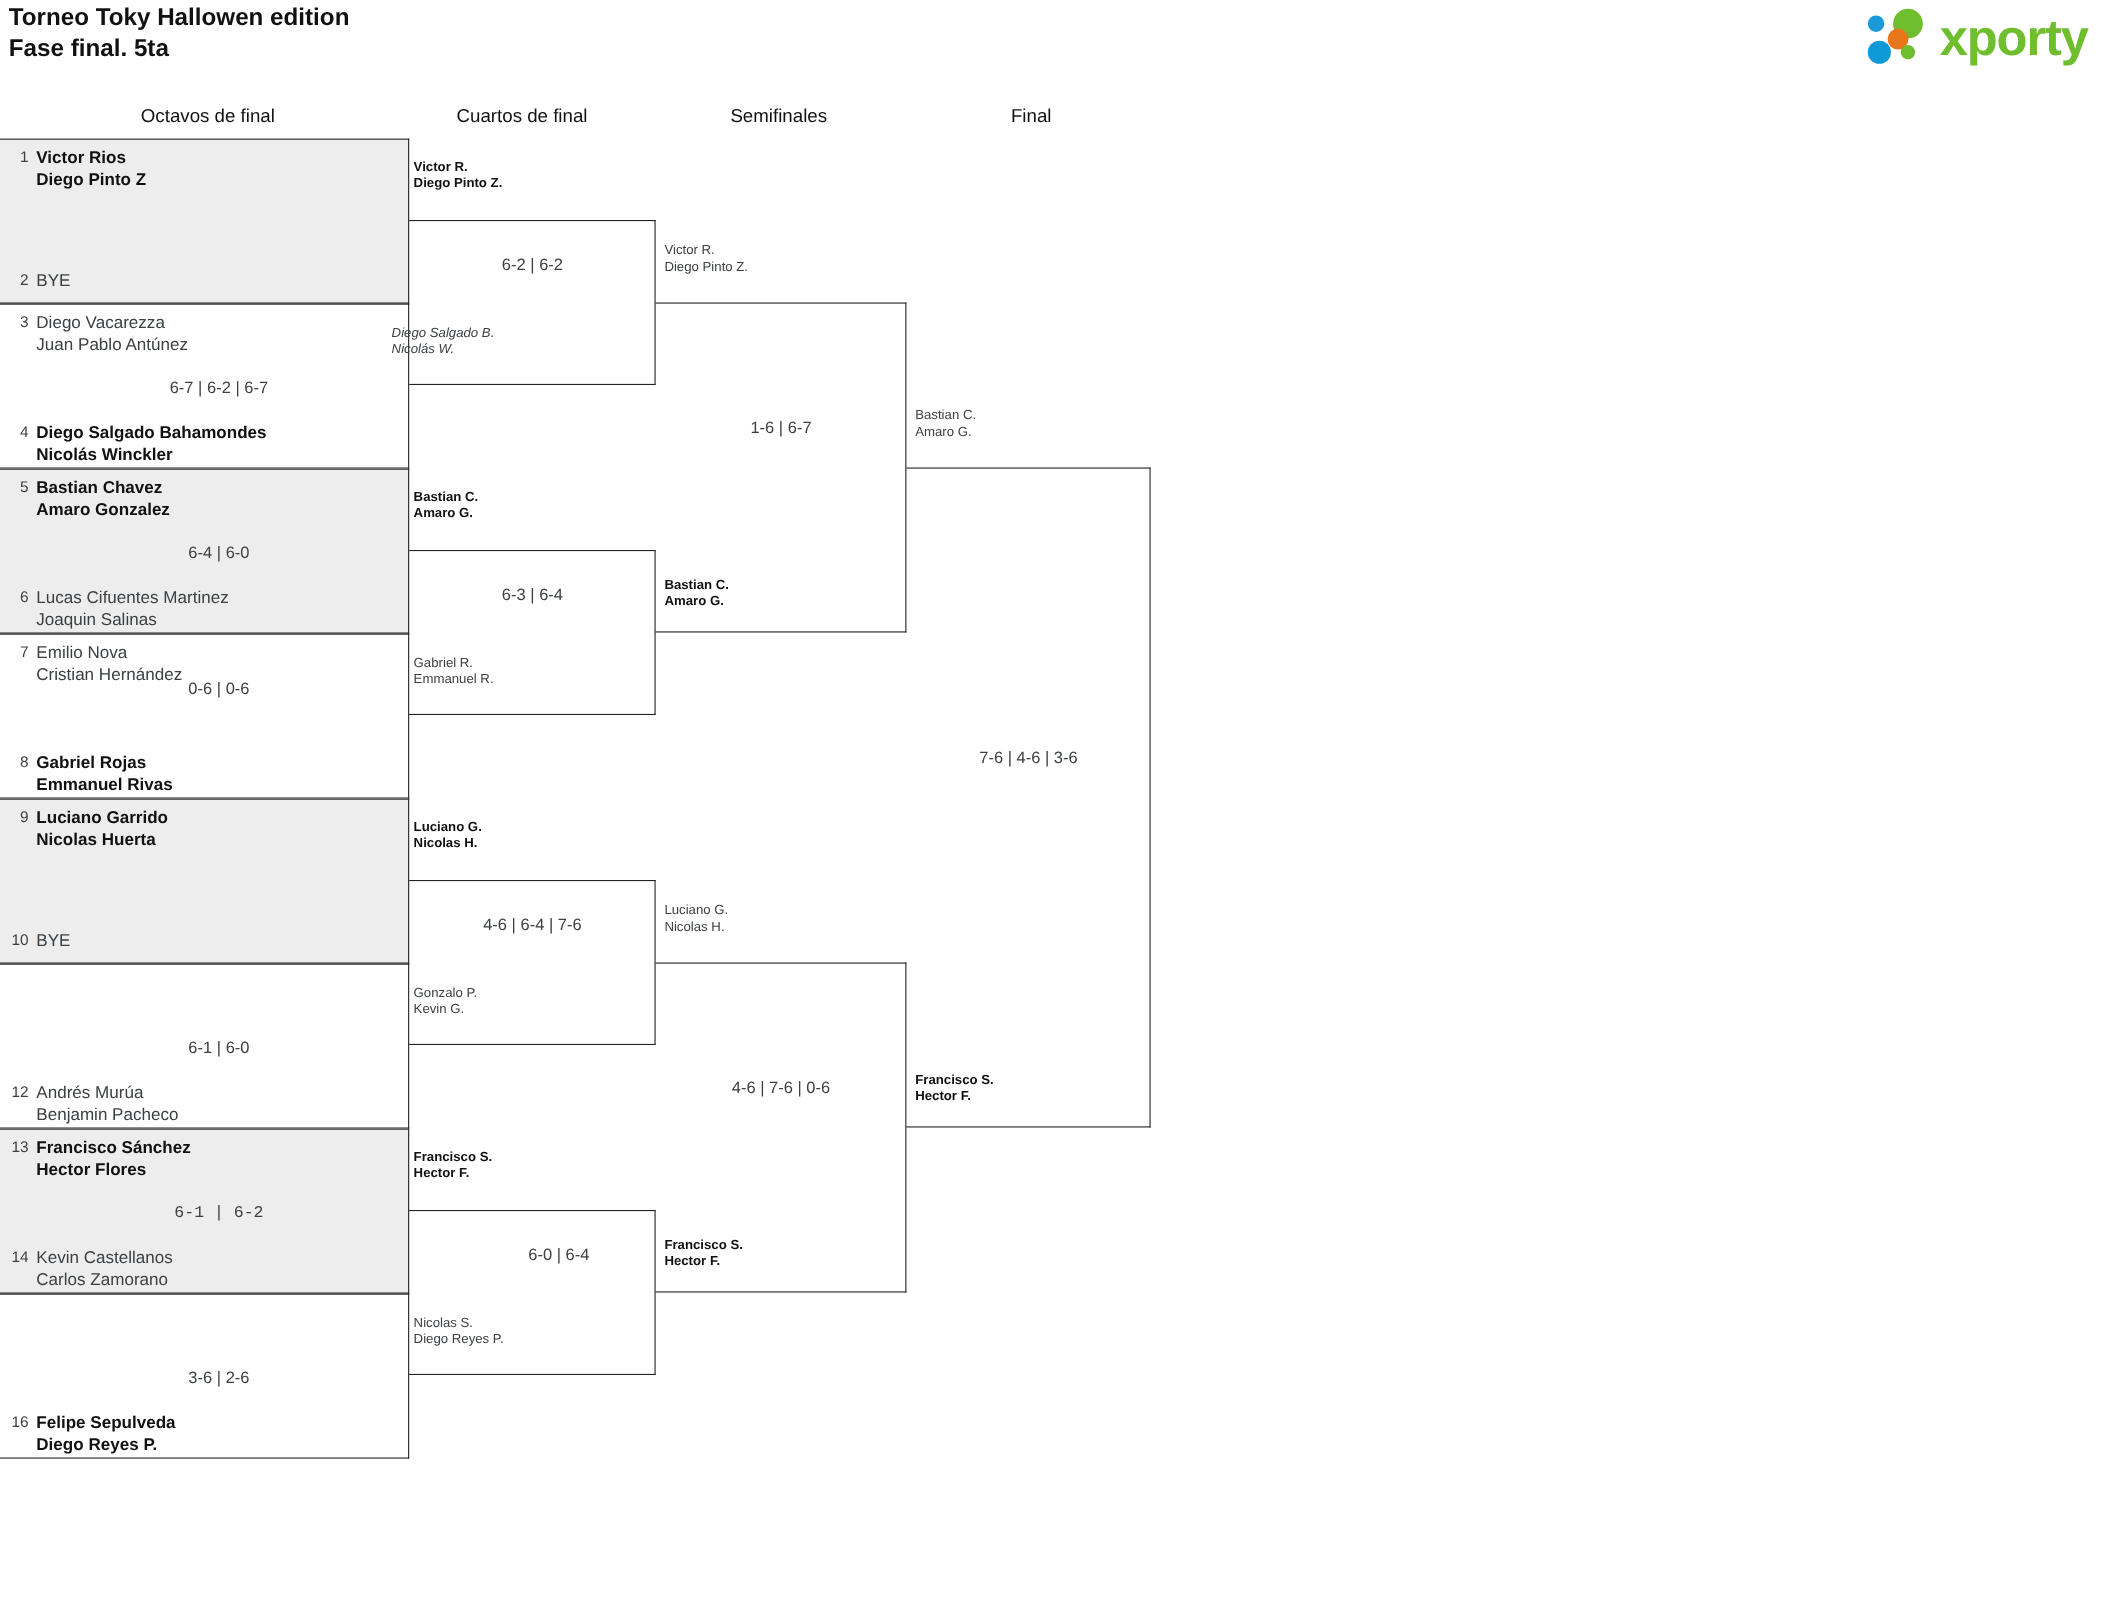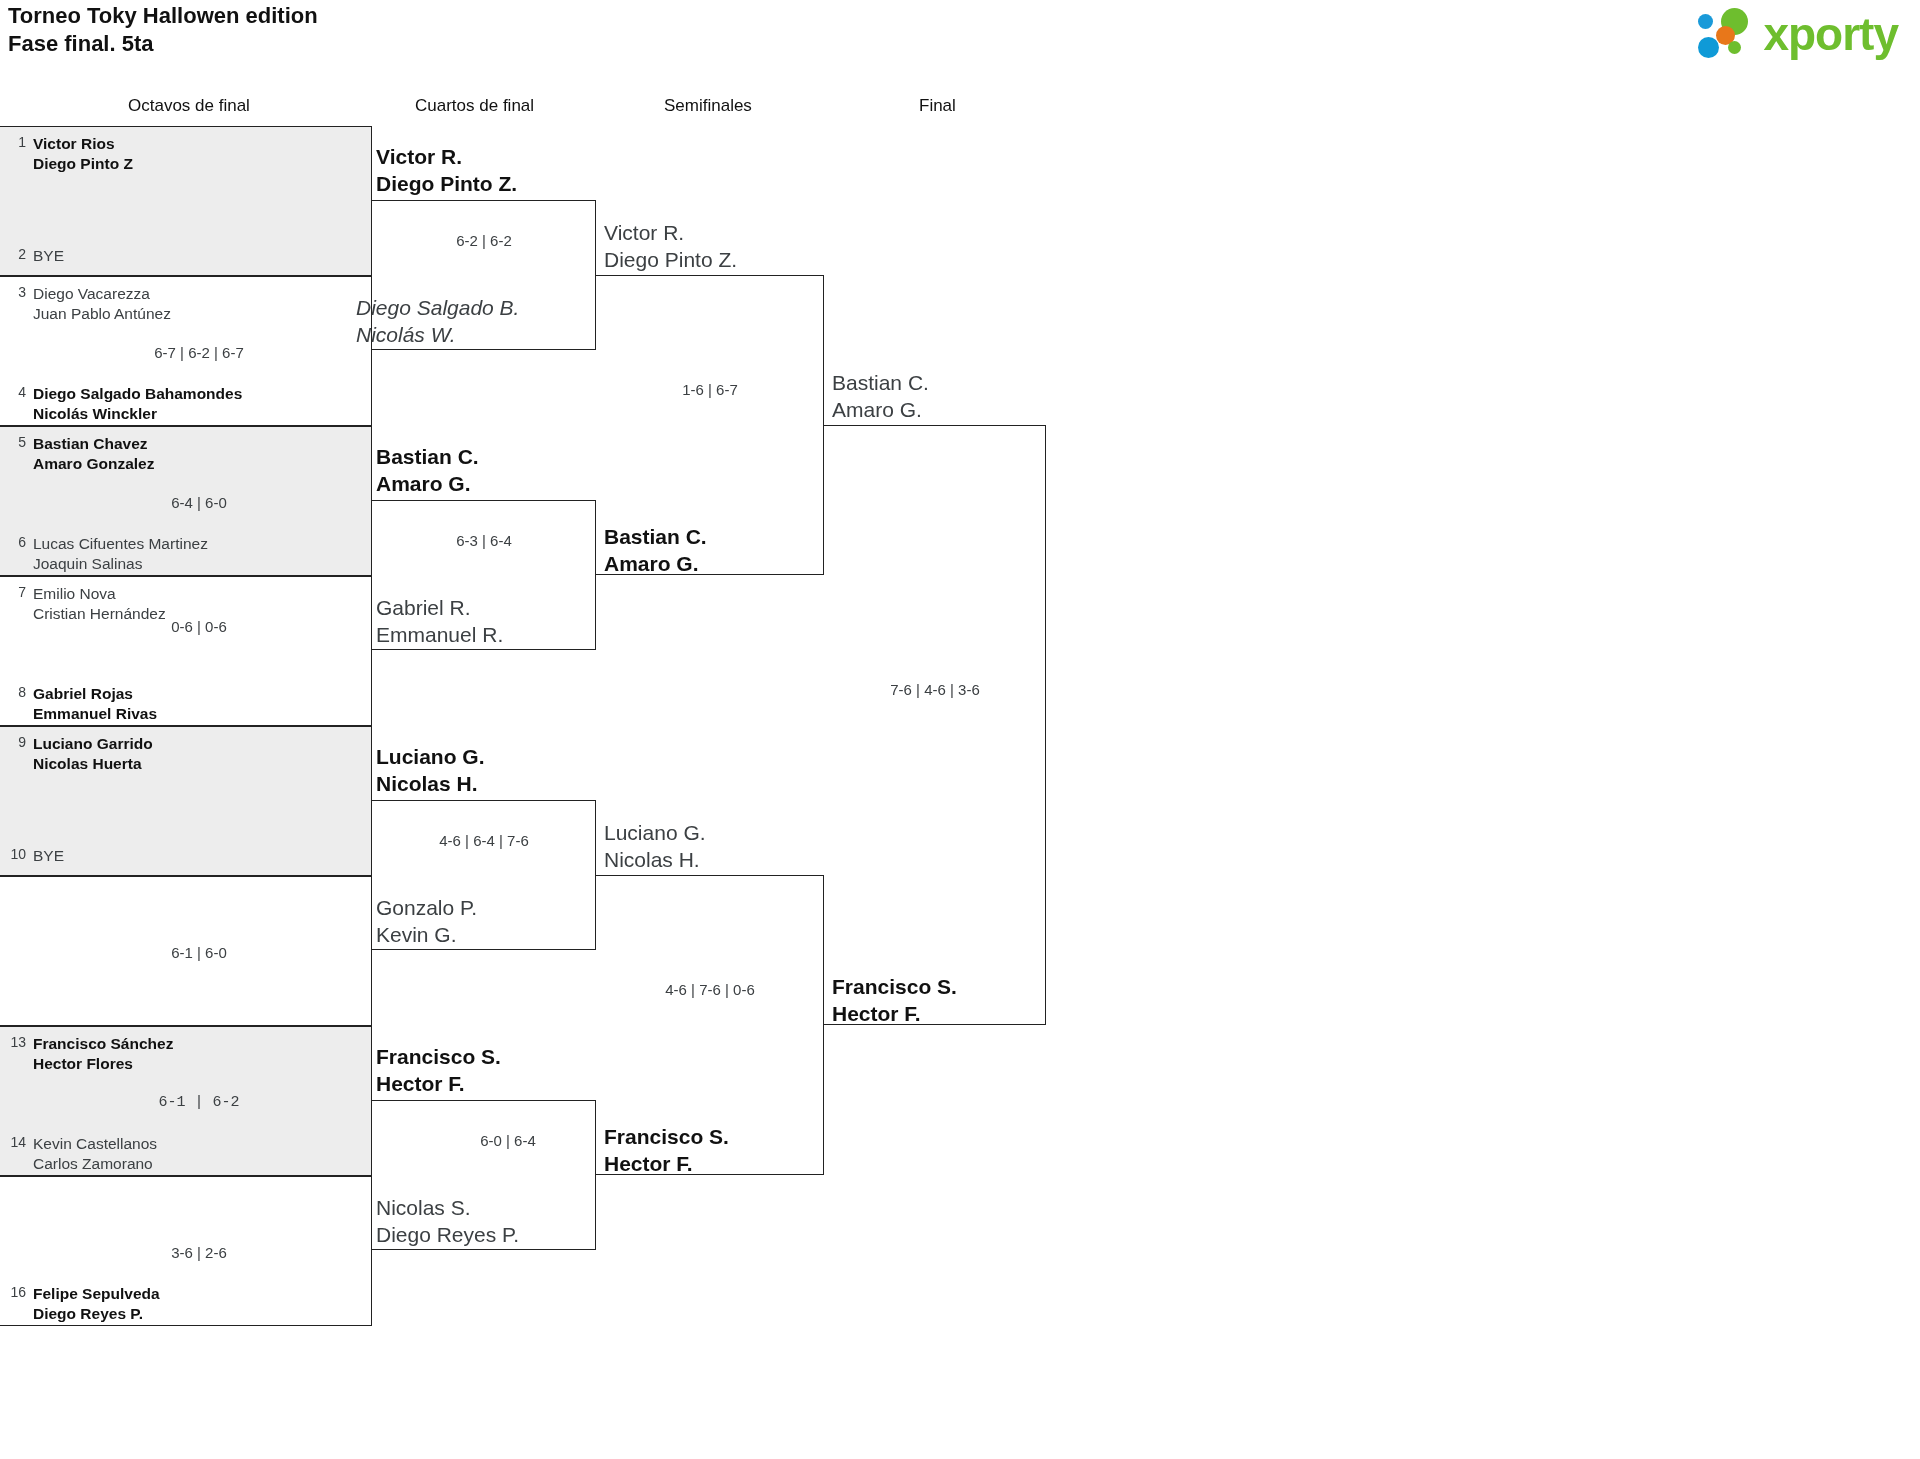--- a/index.html
+++ b/index.html
@@ -41,21 +41,21 @@
   .names{font-size:15.5px;line-height:1.28;color:#3c4043;white-space:nowrap;}
   .names.win{font-weight:700;color:#111111;}
   .names.bye{font-size:15.5px;}
 
   .score{position:absolute;font-size:15px;color:#3c4043;white-space:nowrap;text-align:center;}
 
   
   .conn{position:absolute;box-sizing:border-box;border:1.4px solid #222;}
   .conn.noleft{border-left:none;}
 
-  .entry{position:absolute;font-size:21px;line-height:1.28;color:#3c4043;white-space:nowrap;}
+  .entry{position:absolute;font-size:12px;line-height:1.28;color:#3c4043;white-space:nowrap;}
   .entry.win{font-weight:700;color:#111111;}
 </style>
 </head>
 <body>
 
 <div class="header">
   <div class="title-line">Torneo Toky Hallowen edition</div>
   <div class="title-line">Fase final. 5ta</div>
 </div>
 
@@ -130,20 +130,24 @@
     <span class="seedno">9</span>
     <span class="names win"><span>Luciano Garrido</span><br><span>Nicolas Huerta</span></span>
   </div>
   <div class="score" style="left:26px;width:346px;top:838px;"></div>
   <div class="seedrow" style="top:846px;">
     <span class="seedno">10</span>
     <span class="names bye">BYE</span>
   </div>
 
   <div class="score" style="left:26px;width:346px;top:944px;">6-1 | 6-0</div>
+  <div class="seedrow" style="top:984px;">
+    <span class="seedno">12</span>
+    <span class="names"><span>Andrés Murúa</span><br><span>Benjamin Pacheco</span></span>
+  </div>
 
   <div class="seedrow" style="top:1034px;">
     <span class="seedno">13</span>
     <span class="names win"><span>Francisco Sánchez</span><br><span>Hector Flores</span></span>
   </div>
   <div class="score" style="left:26px;width:346px;top:1094px;font-family:Liberation Mono, monospace;">6-1 | 6-2</div>
   <div class="seedrow" style="top:1134px;">
     <span class="seedno">14</span>
     <span class="names"><span>Kevin Castellanos</span><br><span>Carlos Zamorano</span></span>
   </div>

